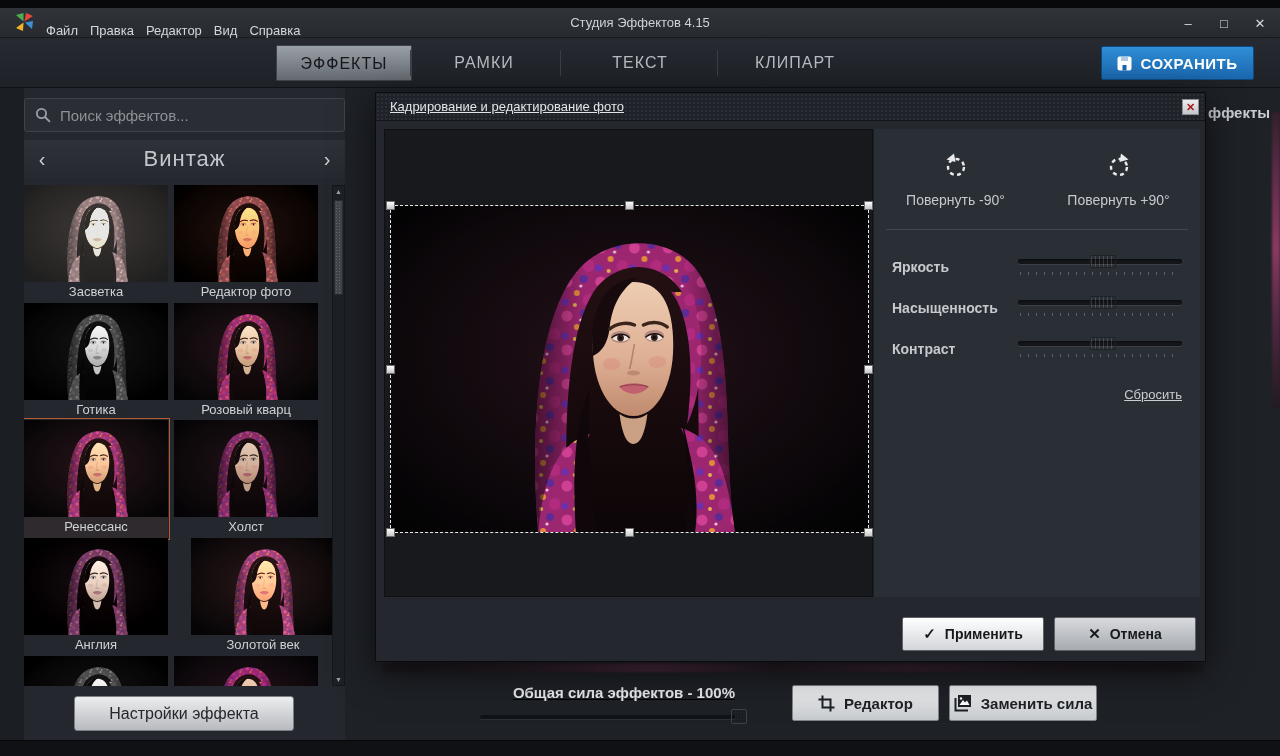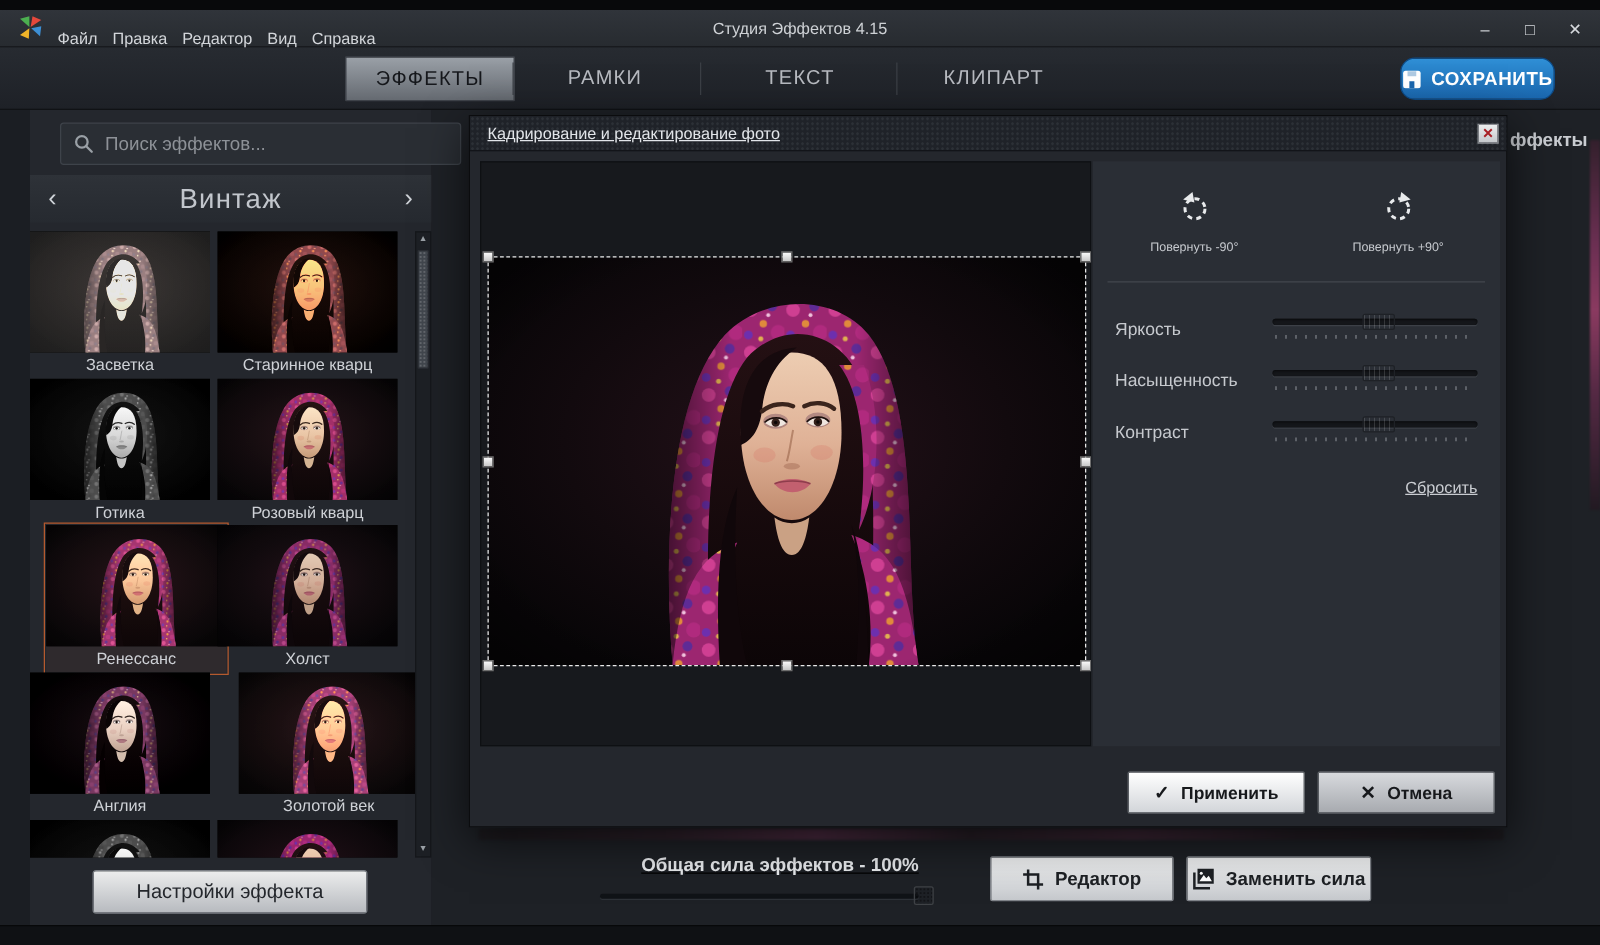--- a/index.html
+++ b/index.html
@@ -19,29 +19,29 @@
   .win-controls span { color:#d6d9dd; font-size:13px; width:16px; text-align:center; }
 
   
   .tabbar { position:absolute; left:0; top:38px; width:1280px; height:50px;
             background:linear-gradient(#272b31,#1e2127); border-bottom:1px solid #101215; }
   .tab { position:absolute; top:7px; height:36px; line-height:36px; text-align:center;
          color:#b7bac0; font-size:16px; letter-spacing:1px; }
   .tab.active { background:linear-gradient(#9aa0a7,#656a71); border:1px solid #3e4249;
                 color:#15171b; border-radius:1px;margin-left:16px; }
   .tab-sep { position:absolute; top:12px; width:1px; height:26px; background:#3b3f45; }
-  .save-btn { position:absolute; right:36px; top:8px; width:124px; height:34px;
-              background:linear-gradient(#2f8fd6,#1a66ad); border:1px solid #0d4a85; border-radius:12px;
+  .save-btn { position:absolute; right:26px; top:8px; width:153px; height:34px;
+              background:linear-gradient(#2f8fd6,#1a66ad); border:1px solid #0d4a85; border-radius:2px;
               display:flex; align-items:center; justify-content:center; gap:8px;
               color:#fff; font-size:15px; font-weight:bold; letter-spacing:0.5px; }
 
   
   .sidebar { position:absolute; left:24px; top:88px; width:321px; height:653px; background:#24272d; }
   .search-box { position:absolute; left:0; top:10px; width:321px; height:34px; background:#2a2e34;
-                border:1px solid #3e434a; border-radius:3px; display:flex; align-items:center; padding:16px 10px; gap:9px;margin-left:24px; }
+                border:1px solid #3e434a; border-radius:3px; display:flex; align-items:center; padding:16px 10px; gap:9px; }
   .search-box input { flex:1; background:transparent; border:none; outline:none; color:#c7cad0; font-size:15px;
                       font-family:"Liberation Sans",sans-serif; }
   .search-box input::placeholder { color:#8d9197; }
   .cat-bar { position:absolute; left:0; top:52px; width:321px; height:38px;
              background:linear-gradient(#2e3238,#262a30); display:flex; align-items:center; }
   .cat-arrow { width:36px; text-align:center; color:#cfd3d8; font-size:20px; line-height:38px; }
   .cat-label { flex:1; text-align:center; color:#c2c6cc; font-size:22px; font-weight:300; letter-spacing:1px; }
   .grid { position:absolute; left:0; top:97px; width:321px; height:501px; overflow:hidden; }
   .cell { position:absolute; width:144px; }
   .cell .ph { width:144px; height:97px; overflow:hidden; background:#000; }
@@ -94,24 +94,24 @@
                  color:#a81e24; font-size:11px; font-weight:bold; text-align:center; line-height:14px; }
   .preview { position:absolute; left:8px; top:36px; width:489px; height:468px; background:#17191d; border:1px solid #0e1013; }
   .photo { position:absolute; left:6px; top:76px; width:477px; height:326px; }
   .photo svg { display:block; width:477px; height:326px; }
   .crop { position:absolute; left:5px; top:75px; width:479px; height:328px; border:1px dashed #e9e9e9; }
   .handle { position:absolute; width:9px; height:9px; background:linear-gradient(#fbfbfb,#c7c7c7);
             border:1px solid #6e6e6e; }
   .panel { position:absolute; left:497px; top:36px; width:327px; height:468px; background:#2a2e35; border-left:1px solid #1c1f24; }
   .rot-row { display:flex; padding-top:24px; }
   .rot-btn { flex:1; text-align:center; }
-  .rot-btn .cap { display:block; margin-top:9px; font-size:10px; color:#c6c9ce; }
+  .rot-btn .cap { display:block; margin-top:9px; font-size:14px; color:#c6c9ce; }
   .panel-hr { margin:21px 12px 0 12px; height:1px; background:#43474e; }
   .sliders { padding:16px 18px 0 18px; }
-  .srow { display:flex; align-items:center; height:41px; }
+  .srow { display:flex; align-items:center; height:41px;font-weight:bold; }
   .srow .slab { flex:0 0 126px; font-size:14px; color:#c6c9ce; }
   .sctrl { flex:1; position:relative; height:22px; }
   .strack { position:absolute; left:0; right:0; top:3px; height:5px; border-radius:3px; background:#15171b;
             box-shadow:inset 0 1px 2px #0a0b0d, 0 1px 0 #3c4047; }
   .sticks { position:absolute; left:2px; right:2px; top:16px; height:3px;
             background:repeating-linear-gradient(90deg,#5d6168 0 1.5px, transparent 1.5px 8px); }
   .sknob { position:absolute; left:52%; top:-1px; width:26px; height:13px; transform:translateX(-50%);
            background:linear-gradient(#4a4f56,#33373d); border:1px solid #1e2126; border-radius:2px;
            background-image:repeating-linear-gradient(90deg, rgba(255,255,255,0.14) 0 1px, transparent 1px 4px); }
   .reset-link { text-align:right; margin:16px 18px 0 0; }
@@ -282,39 +282,39 @@
             </svg>
           </div>
         <div class="lbl">Засветка</div>
       </div>
       <div class="cell" style="left:150px; top:0;">
         <div class="ph">
             <svg class="fx-starinnoe" viewBox="0 0 480 326" preserveAspectRatio="xMidYMid slice">
               <use href="#portrait-art" xlink:href="#portrait-art"></use>
             </svg>
           </div>
-        <div class="lbl">Старинное кварц</div>
+        <div class="lbl">Редактор фото</div>
       </div>
       <div class="cell" style="left:0; top:118px;">
         <div class="ph">
             <svg class="fx-gotika" viewBox="0 0 480 326" preserveAspectRatio="xMidYMid slice">
               <use href="#portrait-art" xlink:href="#portrait-art"></use>
             </svg>
           </div>
         <div class="lbl">Готика</div>
       </div>
       <div class="cell" style="left:150px; top:118px;">
         <div class="ph">
             <svg class="fx-rozovy" viewBox="0 0 480 326" preserveAspectRatio="xMidYMid slice">
               <use href="#portrait-art" xlink:href="#portrait-art"></use>
             </svg>
           </div>
         <div class="lbl">Розовый кварц</div>
       </div>
-      <div class="cell selected" style="left:13px; top:235px;">
+      <div class="cell selected" style="left:0; top:235px;">
         <div class="ph">
             <svg class="fx-renessans" viewBox="0 0 480 326" preserveAspectRatio="xMidYMid slice">
               <use href="#portrait-art" xlink:href="#portrait-art"></use>
             </svg>
           </div>
         <div class="lbl">Ренессанс</div>
       </div>
       <div class="cell" style="left:150px; top:235px;">
         <div class="ph">
             <svg class="fx-holst" viewBox="0 0 480 326" preserveAspectRatio="xMidYMid slice">

